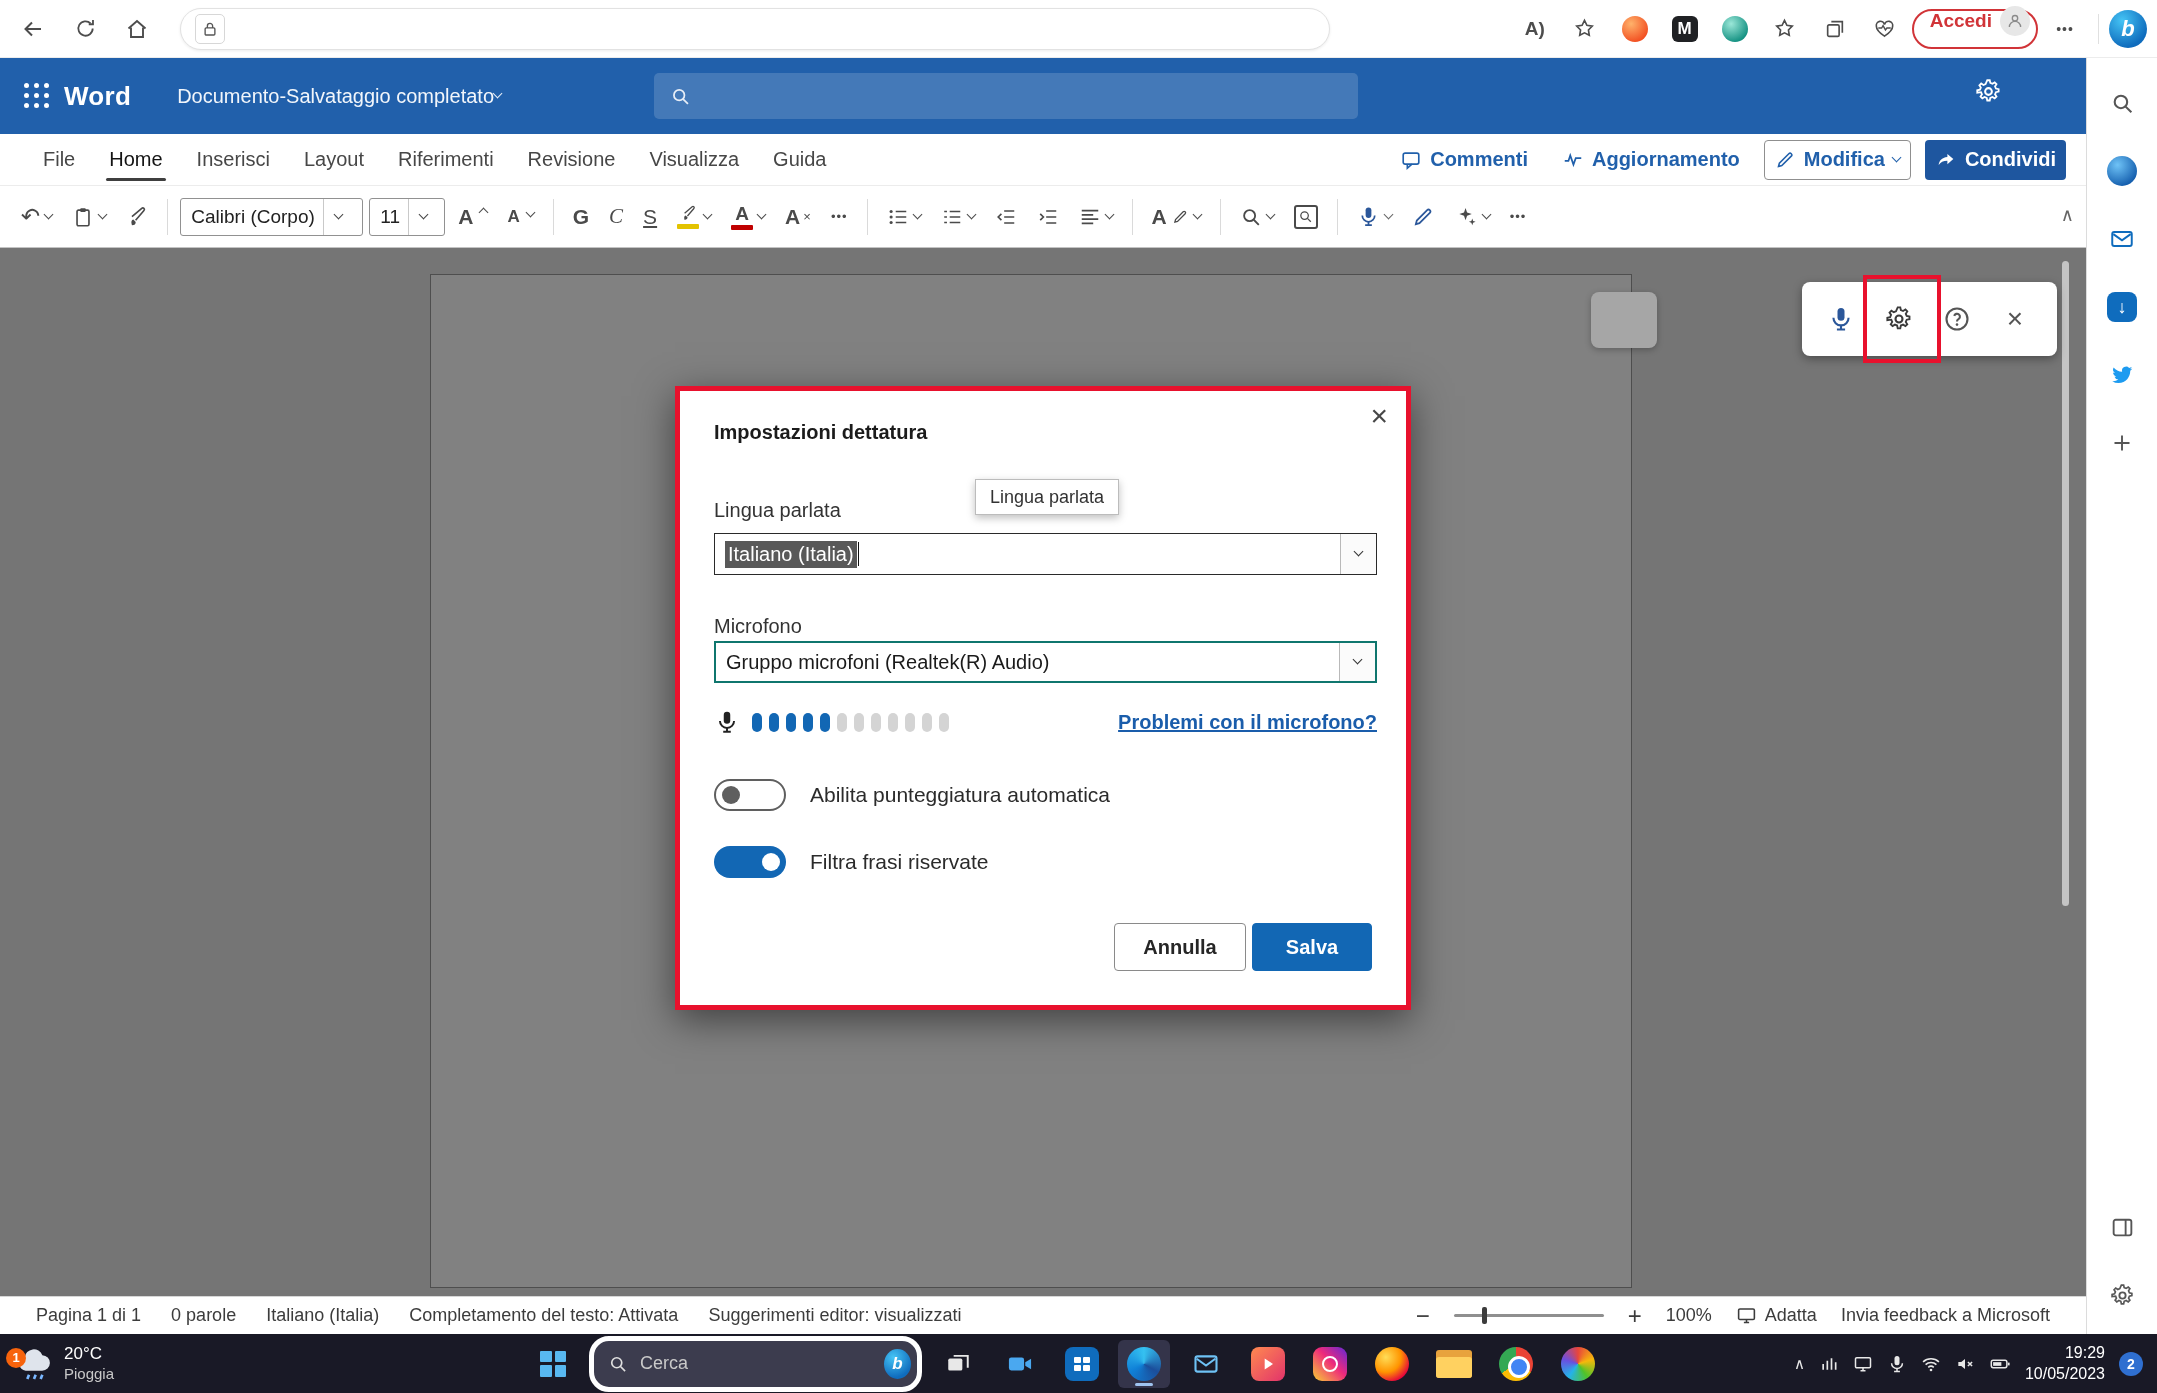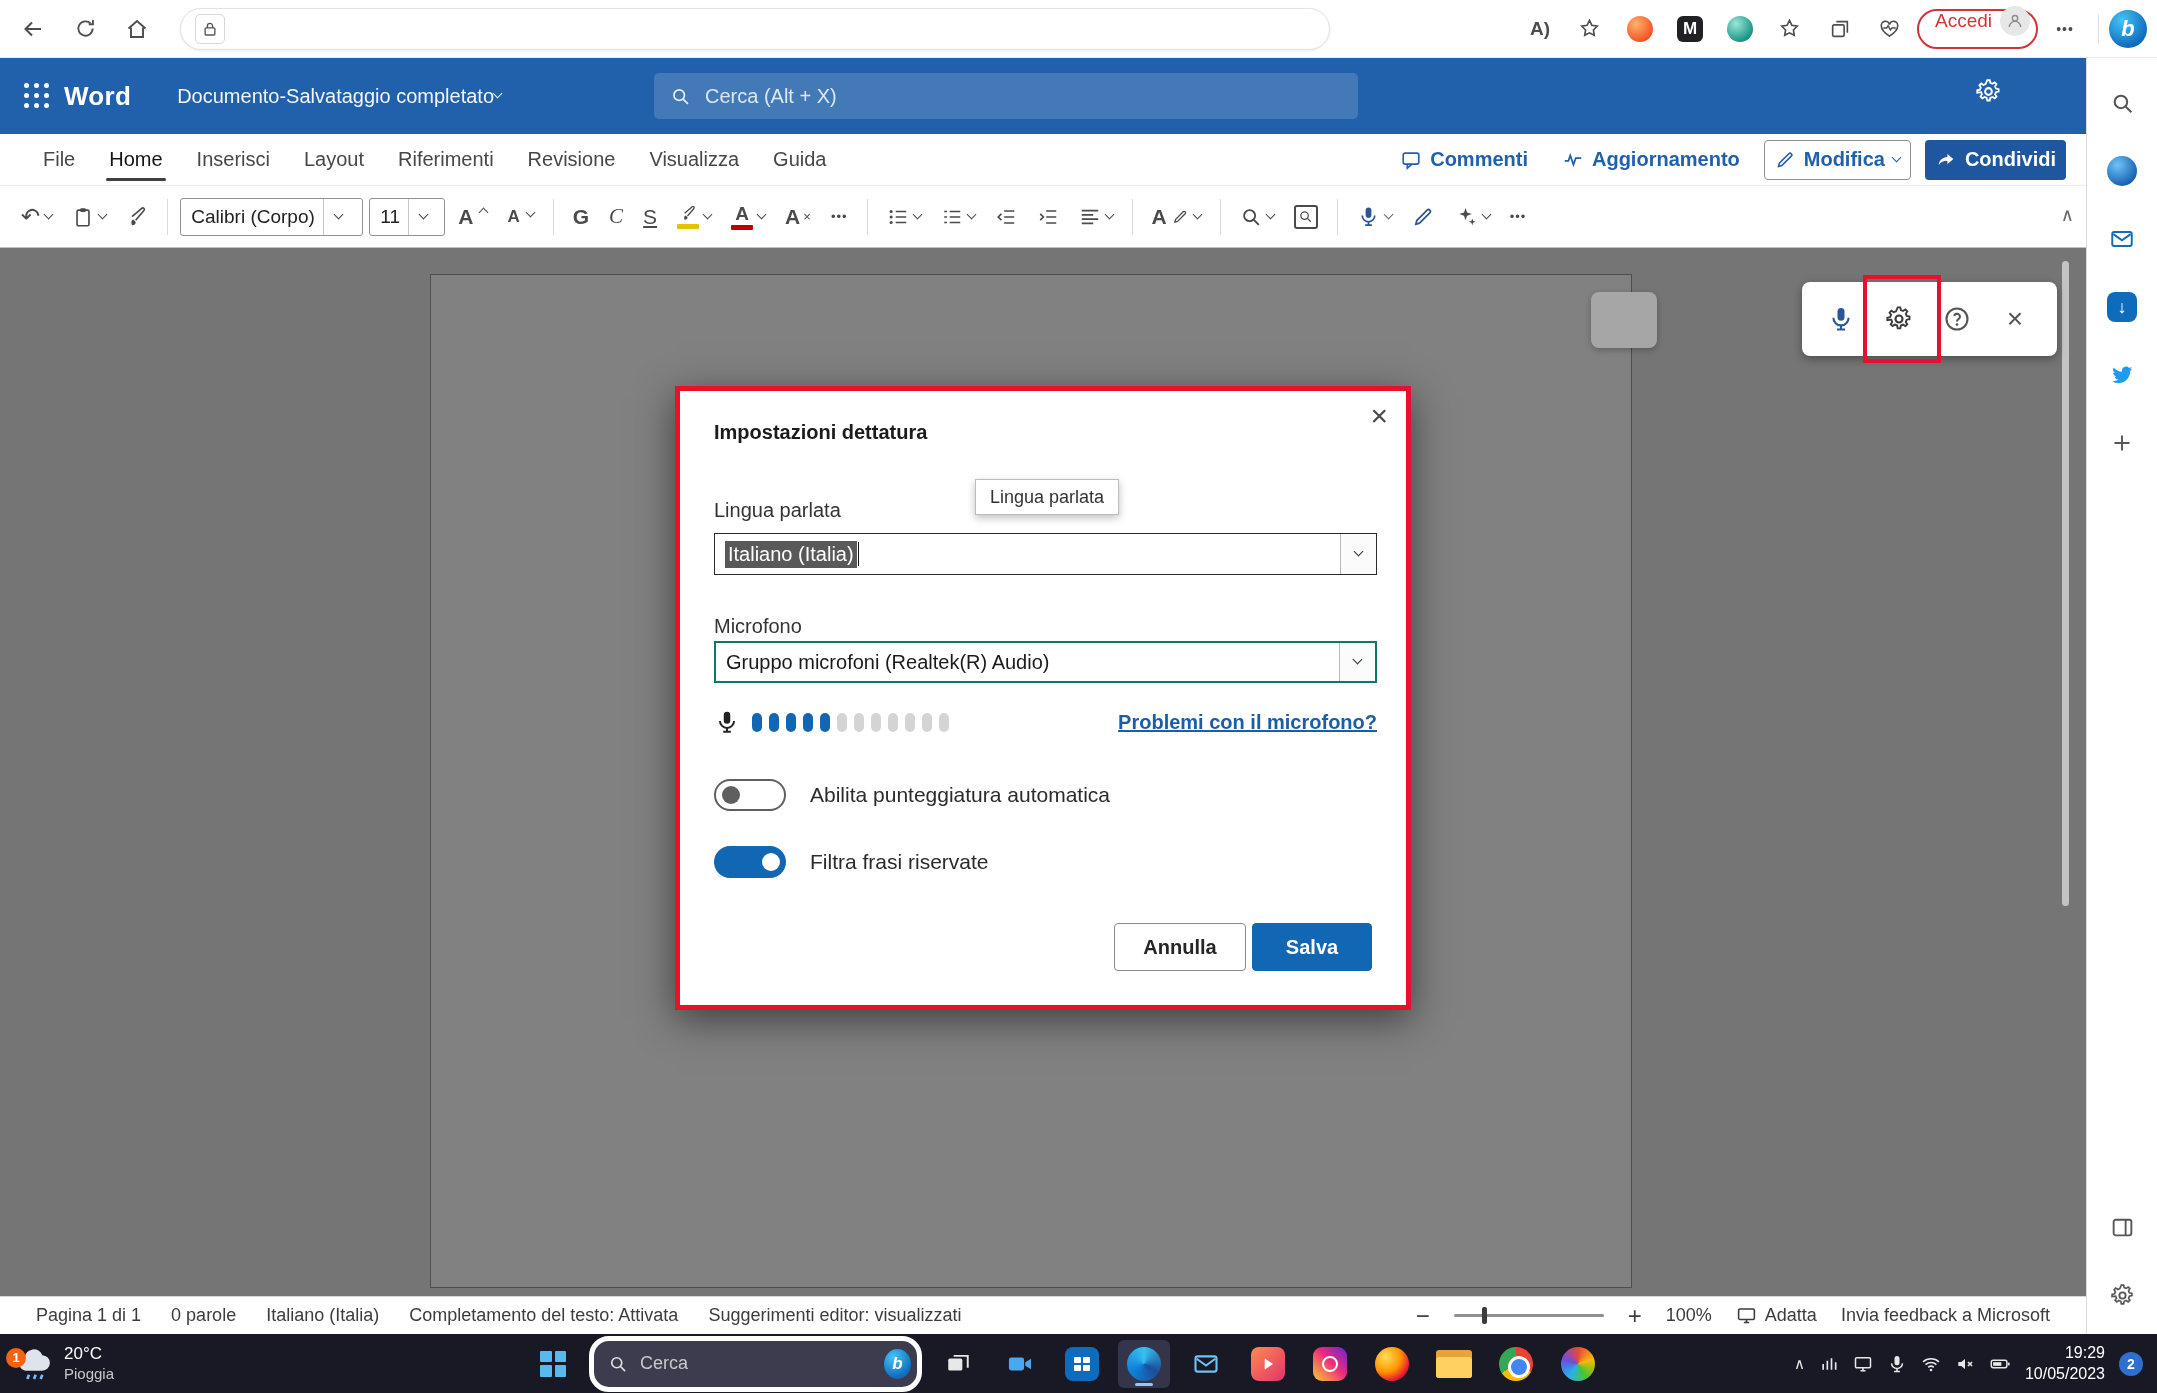--- a/index.html
+++ b/index.html
@@ -22,21 +22,21 @@
   .browser-bar{position:absolute;left:0;top:0;width:2157px;height:58px;background:#fff;display:flex;align-items:center;border-bottom:1px solid #ececec;padding:0 10px;gap:6px}
   .bbtn{width:46px;height:44px;border-radius:6px;display:flex;align-items:center;justify-content:center;color:#4d4d4d}
   .addr{flex:1;max-width:1150px;height:42px;margin:0 14px;border-radius:21px;background:#fff;border:1px solid #e2e2e2;box-shadow:0 1px 3px rgba(0,0,0,.08);display:flex;align-items:center;padding:0 14px;gap:10px}
   .addr input{flex:1;border:none;outline:none;font-size:18px;color:#333;background:transparent}
   .lockbox{width:30px;height:30px;border:1px solid #d7d7d7;border-radius:5px;display:flex;align-items:center;justify-content:center;color:#555}
   .bright{display:flex;align-items:center;gap:4px;margin-left:auto}
   .read-aloud{font-size:19px;color:#4d4d4d;font-weight:600}
   .ext-orange{width:26px;height:26px;border-radius:50%;background:radial-gradient(circle at 35% 30%,#ffb26b,#f25022 75%)}
   .ext-m{width:26px;height:26px;border-radius:6px;background:#202124;color:#fff;font-weight:700;font-size:17px;display:flex;align-items:center;justify-content:center}
   .ext-teal{width:26px;height:26px;border-radius:50%;background:radial-gradient(circle at 35% 30%,#9be7d8,#149182 75%)}
-  .signin{height:40px;border:2px solid #d13438;border-radius:20px;display:flex;align-items:center;gap:8px;padding:0 6px 16px 16px;color:#d13438;font-weight:400;font-size:19px;background:#fff}
+  .signin{height:40px;border:2px solid #d13438;border-radius:20px;display:flex;align-items:center;gap:8px;padding:0 6px 16px 16px;color:#d13438;font-weight:700;font-size:19px;background:#fff}
   .avatar{width:30px;height:30px;border-radius:50%;background:#e7e7e7;display:flex;align-items:center;justify-content:center;color:#8a8a8a}
   .vdiv{width:1px;height:30px;background:#e0e0e0;margin:0 6px}
   .bing{width:38px;height:38px;border-radius:50%;background:radial-gradient(circle at 35% 28%,#45c4f5,#0f6cbd 72%);color:#fff;font-weight:700;font-style:italic;font-size:22px;display:flex;align-items:center;justify-content:center}
 
   
   .main-row{position:absolute;left:0;top:58px;width:2157px;height:1276px;display:flex}
   .word-app{width:2086px;height:1276px;display:flex;flex-direction:column;position:relative}
   .edge-sidebar{width:71px;height:1276px;background:#fff;border-left:1px solid #dcdcdc;display:flex;flex-direction:column;align-items:center;padding:22px 0 16px;gap:22px}
   .sbico{width:46px;height:46px;border-radius:8px;display:flex;align-items:center;justify-content:center;color:#565656}
   .sb-circle{width:30px;height:30px;border-radius:50%;background:radial-gradient(circle at 35% 30%,#6fc3f7,#155fae 75%)}
@@ -397,21 +397,20 @@
       <div class="wh-title">
         <span>Documento</span>
         <span>-</span>
         <span>Salvataggio completato</span>
         <span class="chv s" style="color:#e8eef7"></span>
       </div>
       <div class="wh-search">
         <svg class="ic" width="21" height="21">
             <use href="#i-search"></use>
           </svg>
-        <input placeholder="Cerca (Alt + X)" style="">
       </div>
       <div class="wh-gear"><svg class="ic" width="27" height="27">
             <use href="#i-gear"></use>
           </svg></div>
     </div>
 
     <div class="ribbon-tabs">
       <div class="rtab">File</div>
       <div class="rtab active">Home</div>
       <div class="rtab">Inserisci</div>

